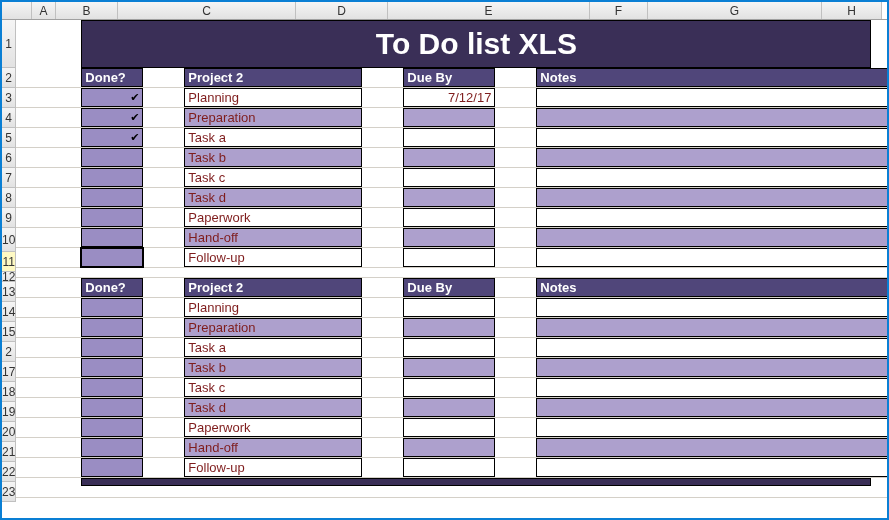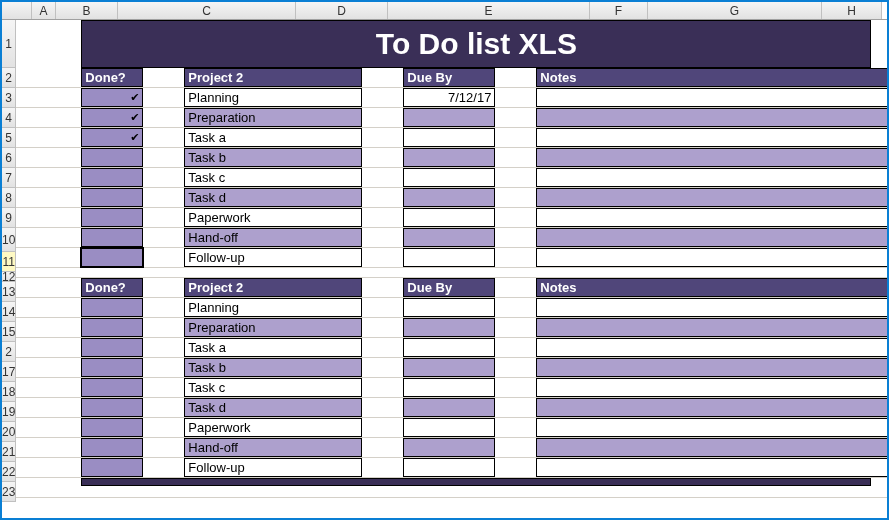--- a/index.html
+++ b/index.html
@@ -94,21 +94,21 @@
 
 .data-row.even .cell.B, .data-row.even .cell.C, .data-row.even .cell.D, .data-row.even .cell.EFG { background: #fff; }
 .data-row.odd  .cell.B, .data-row.odd .cell.C, .data-row.odd .cell.D, .data-row.odd .cell.EFG { background: #ada0cd; }
 
 .data-row .cell.B {
   background: #9a8dc3 !important;
   border: 1px solid #000;
 }
 .data-row .cell.C, .data-row .cell.D, .data-row .cell.EFG {
   border: 1px solid #000;
-  color: #000000;
+  color: #7f1d1d;
 }
 .data-row .cell.D { justify-content: flex-end; }
 
 .check { font-size: 11px; color: #000; display: block; width: 100%; text-align: right; }
 
 .selected-cell {
   outline: 2px solid #000;
   outline-offset: -1px;
 }
 </style>

